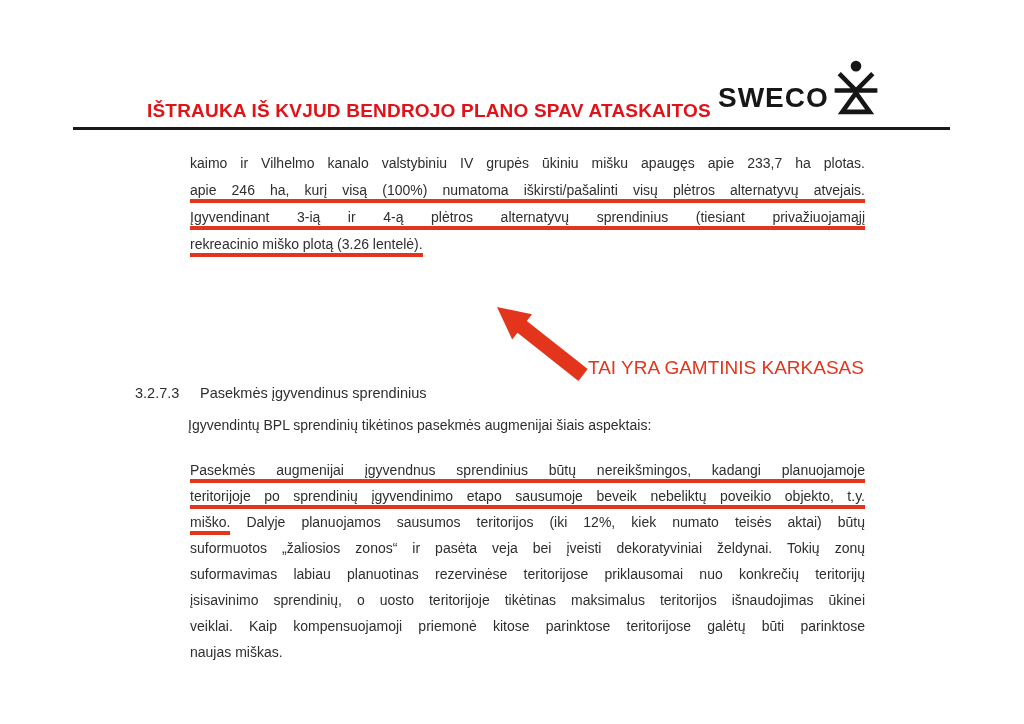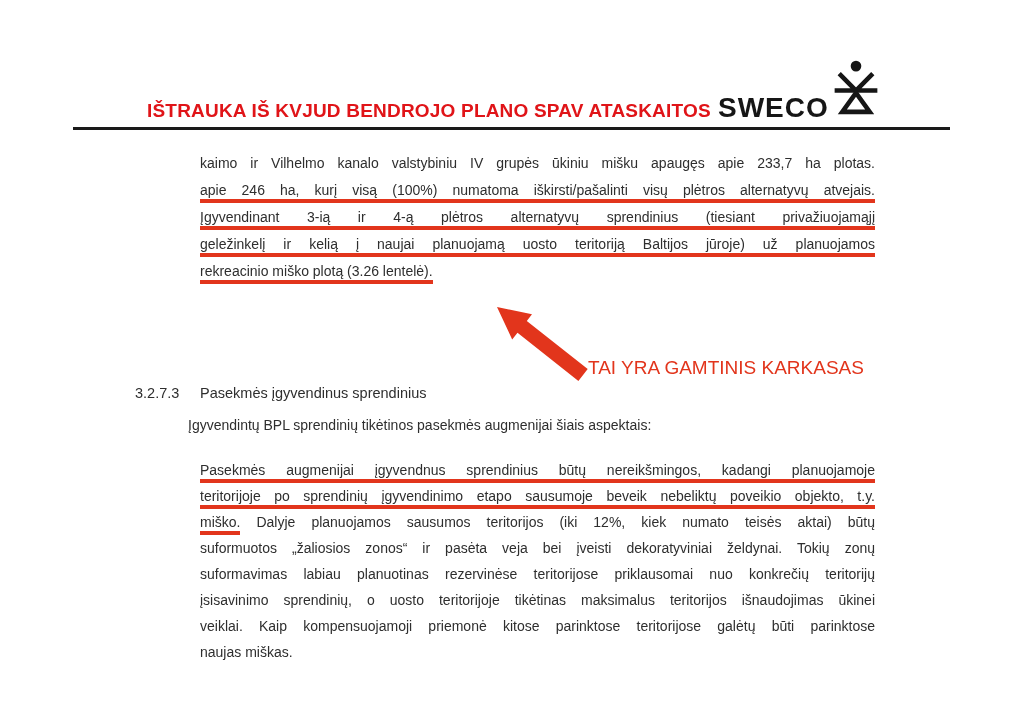--- a/index.html
+++ b/index.html
@@ -12,26 +12,26 @@
   .page{
     position:relative;width:1024px;height:724px;background:#ffffff;overflow:hidden;
     font-family:"Liberation Sans","DejaVu Sans",sans-serif;color:var(--text);border-radius:13px;
   }
   .doc-title{
     position:absolute;left:147px;top:100px;font-size:19px;font-weight:bold;
     color:var(--title-red);letter-spacing:.2px;white-space:nowrap;
   }
   .logo{position:absolute;left:716px;top:60px;width:168px;height:58px;}
   .logo-text{
-    position:absolute;left:2px;top:32px;font-size:28px;font-weight:bold;
+    position:absolute;left:2px;top:22px;font-size:28px;font-weight:bold;
     color:var(--logo-black);letter-spacing:1px;
   }
   .logo-symbol{position:absolute;left:116px;top:0;}
   .header-rule{position:absolute;left:73px;top:127px;width:877px;height:3px;background:#1a1a1a;}
-  .para{position:absolute;left:200px;width:675px;font-size:14px;color:var(--text);}
+  .para{position:absolute;left:190px;width:675px;font-size:14px;color:var(--text);}
   .para-1{top:150px;line-height:27px;}
   .para-2{top:457px;line-height:26px;}
   .line{text-align:justify;text-align-last:justify;}
   .line.last{text-align-last:left;}
   .u{border-bottom:4px solid var(--accent);padding-bottom:1px;}
   .annotation{
     position:absolute;left:588px;top:357px;font-size:19px;font-weight:normal;
     color:var(--accent);white-space:nowrap;
   }
   .arrow-svg{position:absolute;left:486px;top:298px;}
@@ -54,21 +54,20 @@
       <path d="M30,43 L12,68 L48,68 Z" stroke="#161616" stroke-width="6" fill="none" stroke-linejoin="miter"></path>
     </svg>
   </div>
 
   <div class="header-rule"></div>
 
   <div class="para para-1" id="para1">
       <div class="line"><span>kaimo ir Vilhelmo kanalo valstybiniu IV grupės ūkiniu mišku apaugęs apie 233,7 ha plotas.</span></div>
       <div class="line"><span class="u">apie 246 ha, kurį visą (100%) numatoma iškirsti/pašalinti visų plėtros alternatyvų atvejais.</span></div>
       <div class="line"><span class="u">Įgyvendinant 3-ią ir 4-ą plėtros alternatyvų sprendinius (tiesiant privažiuojamąjį</span></div>
-      <div class="line"><span class="u">geležinkelį ir kelią į naujai planuojamą uosto teritoriją Baltijos jūroje) už planuojamos</span></div>
       <div class="line last"><span class="u">rekreacinio miško plotą (3.26 lentelė).</span></div>
     </div>
 
   <svg class="arrow-svg" width="116" height="90" viewBox="0 0 116 90">
     <polygon points="11,9 46,16.2 40.8,22.9 101.7,71.1 92.4,82.9 31.5,34.7 26.2,41.4" fill="#e2351c"></polygon>
   </svg>
 
   <div class="annotation">TAI YRA GAMTINIS KARKASAS</div>
 
   <div class="section-heading">

